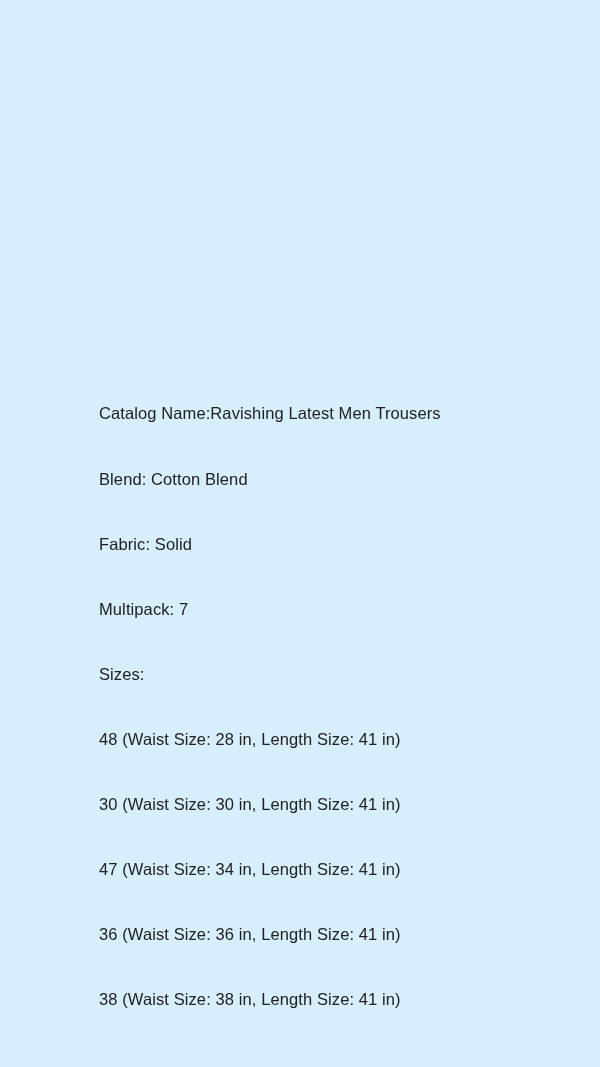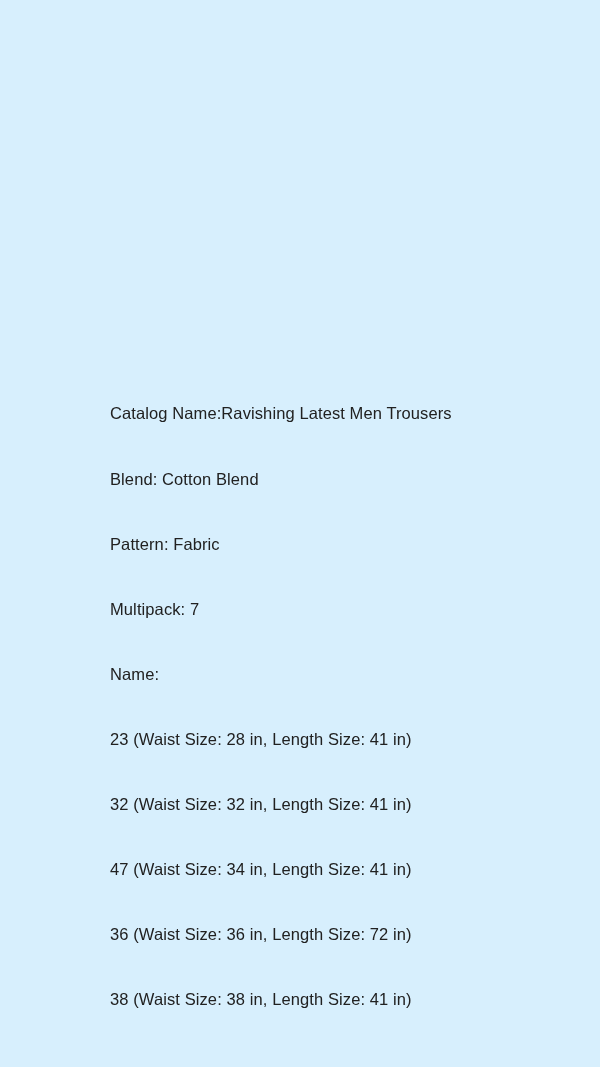--- a/index.html
+++ b/index.html
@@ -20,36 +20,35 @@
     left: 99px;
     top: 360px;
     width: 460px;
     font-size: 16.5px;
     line-height: 21.7px;
     letter-spacing: 0.1px;
     white-space: pre;
   }
   .line {
     height: 21.7px;
-    margin-left: 11px;
   }
 </style>
 </head>
 <body>
 
 <div class="catalog-text">
   <div class="line">Catalog Name:Ravishing Latest Men Trousers</div>
   <div class="line">Blend: Cotton Blend</div>
-  <div class="line">Pattern: Fabric</div>
+  <div class="line">Fabric: Solid</div>
   <div class="line">Multipack: 7</div>
-  <div class="line">Name:</div>
-  <div class="line">23 (Waist Size: 28 in, Length Size: 41 in)</div>
-  <div class="line">32 (Waist Size: 32 in, Length Size: 41 in)</div>
+  <div class="line">Sizes:</div>
+  <div class="line">48 (Waist Size: 28 in, Length Size: 41 in)</div>
+  <div class="line">30 (Waist Size: 30 in, Length Size: 41 in)</div>
   <div class="line">47 (Waist Size: 34 in, Length Size: 41 in)</div>
-  <div class="line">36 (Waist Size: 36 in, Length Size: 72 in)</div>
+  <div class="line">36 (Waist Size: 36 in, Length Size: 41 in)</div>
   <div class="line">38 (Waist Size: 38 in, Length Size: 41 in)</div>
   
   
   
   
   
   
 </div>
 
 </body></html>

